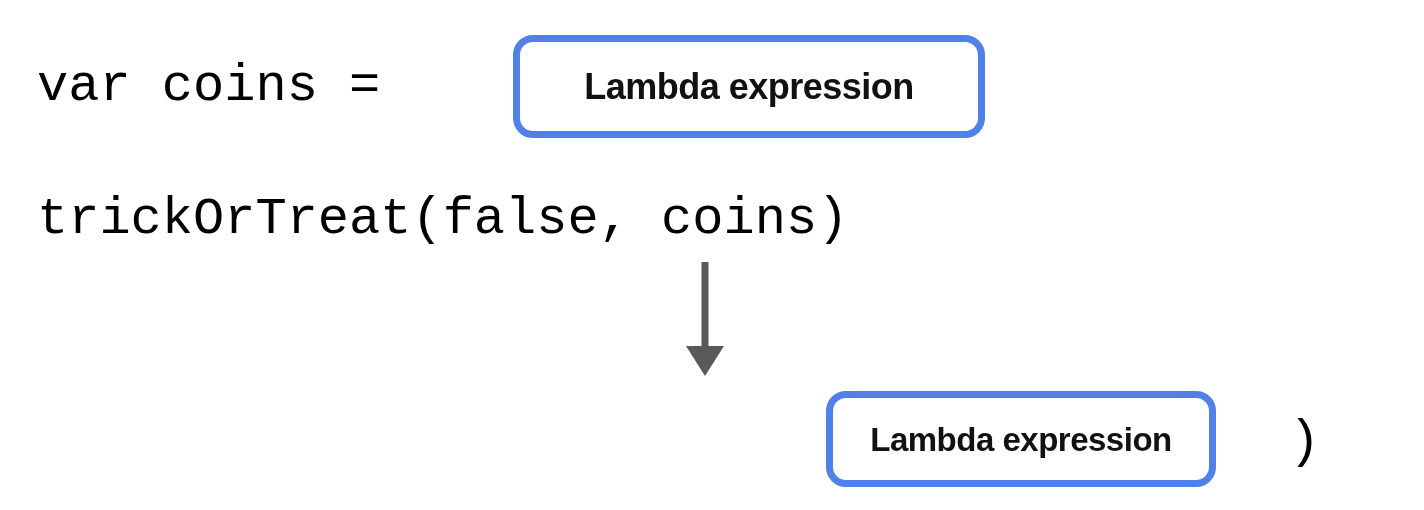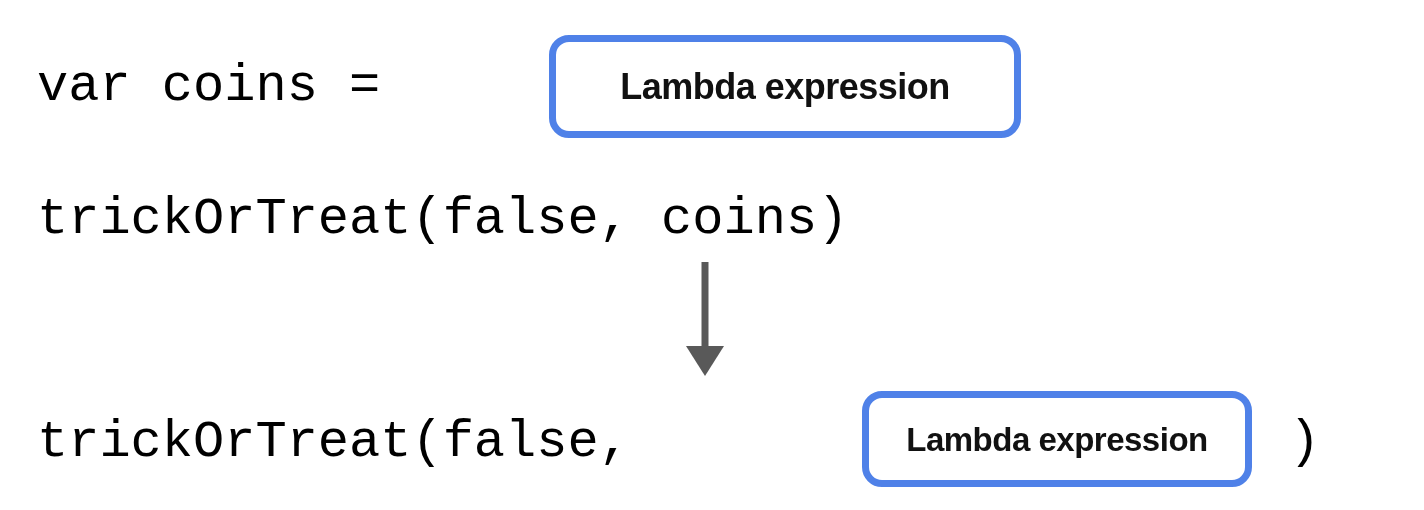--- a/index.html
+++ b/index.html
@@ -36,21 +36,20 @@
   
   .badge {
     position: absolute;
     box-sizing: border-box;
     background: #ffffff;
     border: 7px solid #4f81e8;
     border-radius: 20px;
     display: flex;
     align-items: center;
     justify-content: center;
-    margin-left: 36px;
   }
   .badge-label {
     font-family: "Liberation Sans", sans-serif;
     font-size: 36px;
     font-weight: 700;
     color: #111111;
     letter-spacing: -0.5px;
     white-space: nowrap;
     line-height: 1;
   }
@@ -102,21 +101,20 @@
 
   <div class="code" id="line-call-before">trickOrTreat(false, coins)</div>
 
   <div id="transform-arrow">
     <svg width="90" height="120" viewBox="0 0 90 120" xmlns="http://www.w3.org/2000/svg">
       <line x1="45" y1="4" x2="45" y2="90" stroke="#595959" stroke-width="7"></line>
       <polygon points="26,88 64,88 45,118" fill="#595959"></polygon>
     </svg>
   </div>
 
-  <div class="code" id="line-call-after">trickOrTreat(false, </div>
 
   <div class="badge" id="badge-lambda-2">
     <span class="badge-label">Lambda expression</span>
   </div>
 
   <div class="code" id="paren-close">)</div>
 
 </div>
 
 </body></html>

